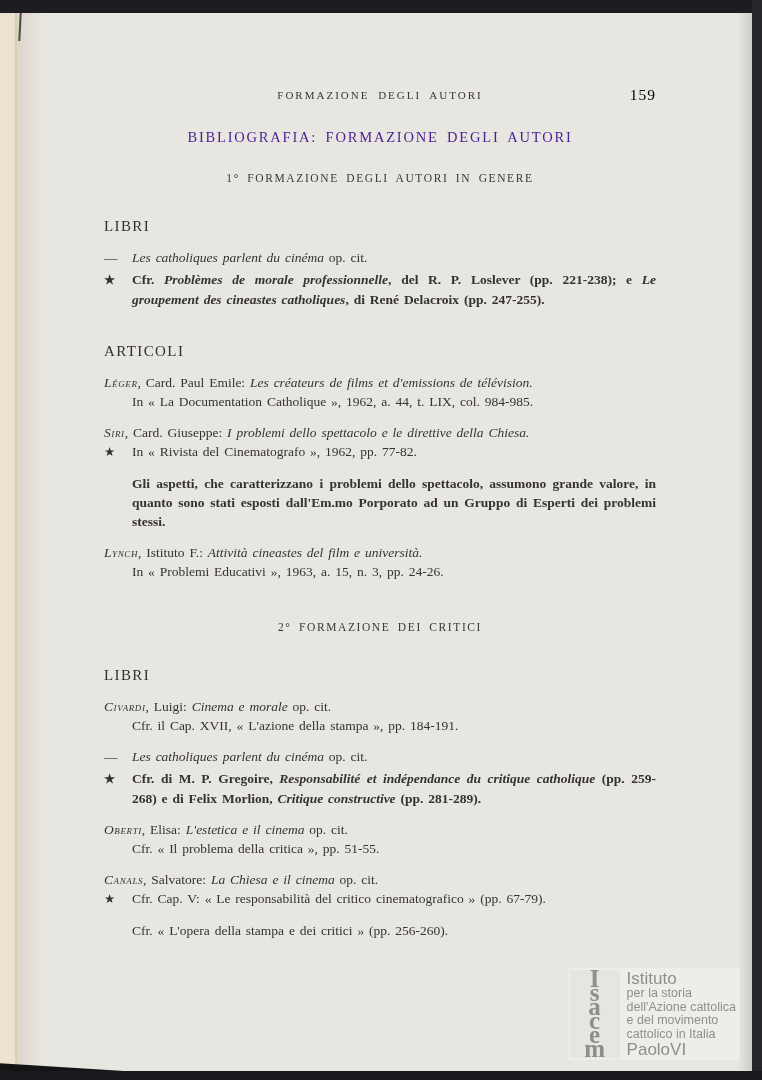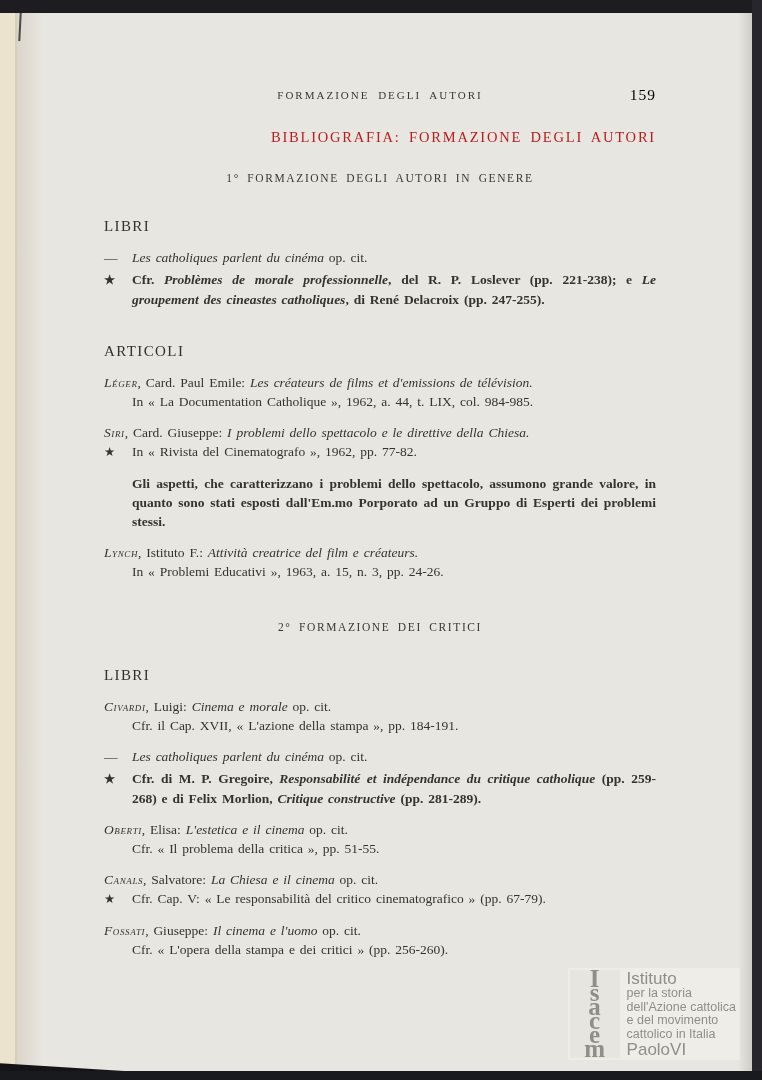--- a/index.html
+++ b/index.html
@@ -19,21 +19,21 @@
   .page-crease{position:absolute;left:15px;top:0;bottom:0;width:2px;background:#d3c29e;opacity:.7;}
   .page-shadow-l{position:absolute;left:17px;top:0;bottom:0;width:26px;
                  background:linear-gradient(90deg,rgba(170,155,120,.22),rgba(170,155,120,0));}
   .page-shadow-r{position:absolute;right:0;top:0;bottom:0;width:14px;
                  background:linear-gradient(270deg,rgba(90,88,80,.18),rgba(90,88,80,0));}
   
   .content{position:absolute;left:104px;top:0;width:552px;color:#35332f;margin-top:12px;}
   .runhead-row{position:relative;margin-top:64px;height:18px;}
   .runhead{text-align:center;font-size:11px;letter-spacing:2px;word-spacing:4px;color:#3a3833;}
   .pagenum{position:absolute;right:0;top:-3px;font-size:15.5px;letter-spacing:1px;color:#000000;}
-  .title{margin-top:22px;text-align:right;font-size:14.5px;letter-spacing:1.8px;word-spacing:3px;color:#b91c1c;}
+  .title{margin-top:22px;text-align:center;font-size:14.5px;letter-spacing:1.8px;word-spacing:3px;color:#4c1d95;}
   .center-heading{margin:26px 0 0;text-align:center;font-size:11.5px;letter-spacing:1.6px;word-spacing:3px;color:#3a3833;}
   .center-heading.second{margin-top:40px;}
   .sec-label{margin:34px 0 13px;font-size:15px;letter-spacing:1.4px;color:#33312c;}
   .entry{margin:0 0 12px;font-size:13.5px;}
   .entry.tight{margin-bottom:3px;}
   .para{padding-left:28px;margin:0;line-height:19px;word-spacing:1.5px;}
   .para.hang{text-indent:-28px;}
   .para.just{text-align:justify;font-weight:bold;}
   .para.note{margin:2px 0 2px;}
   .marker{display:inline-block;width:28px;text-indent:0;}
@@ -86,21 +86,21 @@
             <div class="para"><span class="s-r">In « La Documentation Catholique », 1962, a. 44, t. LIX, col. 984-985.</span></div>
           </div>
           <div class="entry">
             <div class="para hang"><span class="s-sc">Siri</span><span class="s-r">, Card. Giuseppe: </span><span class="s-i">I problemi dello spettacolo e le direttive della Chiesa.</span></div>
             <div class="para hang"><span class="marker star">★</span><span class="s-r">In « Rivista del Cinematografo », 1962, pp. 77-82.</span></div>
           </div>
           <div class="entry">
             <div class="para just note"><span class="s-r">Gli aspetti, che caratterizzano i problemi dello spettacolo, assumono grande valore, in quanto sono stati esposti dall'Em.mo Porporato ad un Gruppo di Esperti dei problemi stessi.</span></div>
           </div>
           <div class="entry">
-            <div class="para hang"><span class="s-sc">Lynch</span><span class="s-r">, Istituto F.: </span><span class="s-i">Attività creatrice del film e créateurs.</span></div>
+            <div class="para hang"><span class="s-sc">Lynch</span><span class="s-r">, Istituto F.: </span><span class="s-i">Attività cineastes del film e università.</span></div>
             <div class="para"><span class="s-r">In « Problemi Educativi », 1963, a. 15, n. 3, pp. 24-26.</span></div>
           </div>
           <div class="center-heading second">2°  FORMAZIONE DEI CRITICI</div>
           <div class="sec-label">LIBRI</div>
           <div class="entry">
             <div class="para hang"><span class="s-sc">Civardi</span><span class="s-r">, Luigi: </span><span class="s-i">Cinema e morale</span><span class="s-r"> op. cit.</span></div>
             <div class="para"><span class="s-r">Cfr. il Cap. XVII, « L'azione della stampa », pp. 184-191.</span></div>
           </div>
           <div class="entry tight">
             <div class="para hang"><span class="marker">—</span><span class="s-i">Les catholiques parlent du cinéma</span><span class="s-r"> op. cit.</span></div>
@@ -110,21 +110,20 @@
           </div>
           <div class="entry">
             <div class="para hang"><span class="s-sc">Oberti</span><span class="s-r">, Elisa: </span><span class="s-i">L'estetica e il cinema</span><span class="s-r"> op. cit.</span></div>
             <div class="para"><span class="s-r">Cfr. « Il problema della critica », pp. 51-55.</span></div>
           </div>
           <div class="entry">
             <div class="para hang"><span class="s-sc">Canals</span><span class="s-r">, Salvatore: </span><span class="s-i">La Chiesa e il cinema</span><span class="s-r"> op. cit.</span></div>
             <div class="para hang"><span class="marker star">★</span><span class="s-r">Cfr. Cap. V: « Le responsabilità del critico cinematografico » (pp. 67-79).</span></div>
           </div>
           <div class="entry">
-            <div class="para hang"><span class="s-sc">Fossati</span><span class="s-r">, Giuseppe: </span><span class="s-i">Il cinema e l'uomo</span><span class="s-r"> op. cit.</span></div>
             <div class="para"><span class="s-r">Cfr. « L'opera della stampa e dei critici » (pp. 256-260).</span></div>
           </div>
         </div>
     </div>
 
     <div class="watermark">
       <div class="wm-letters">
         <span class="wm-letter">I</span>
         <span class="wm-letter">s</span>
         <span class="wm-letter">a</span>

